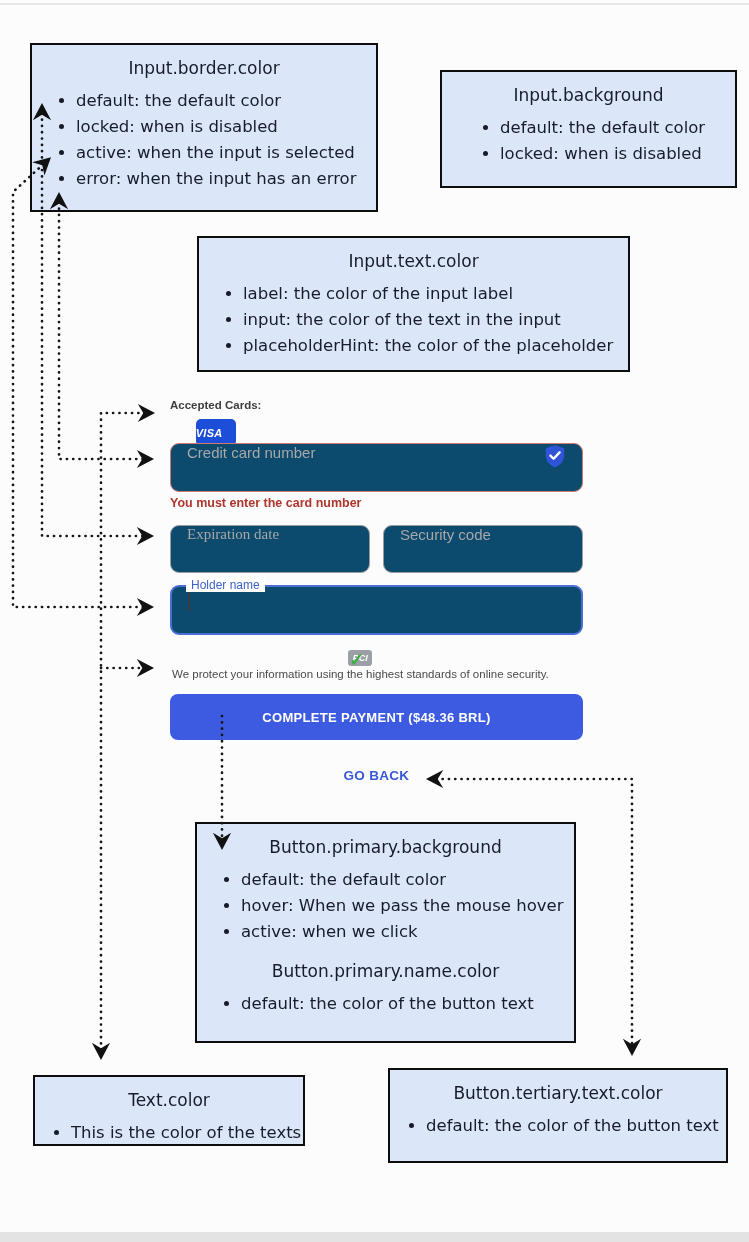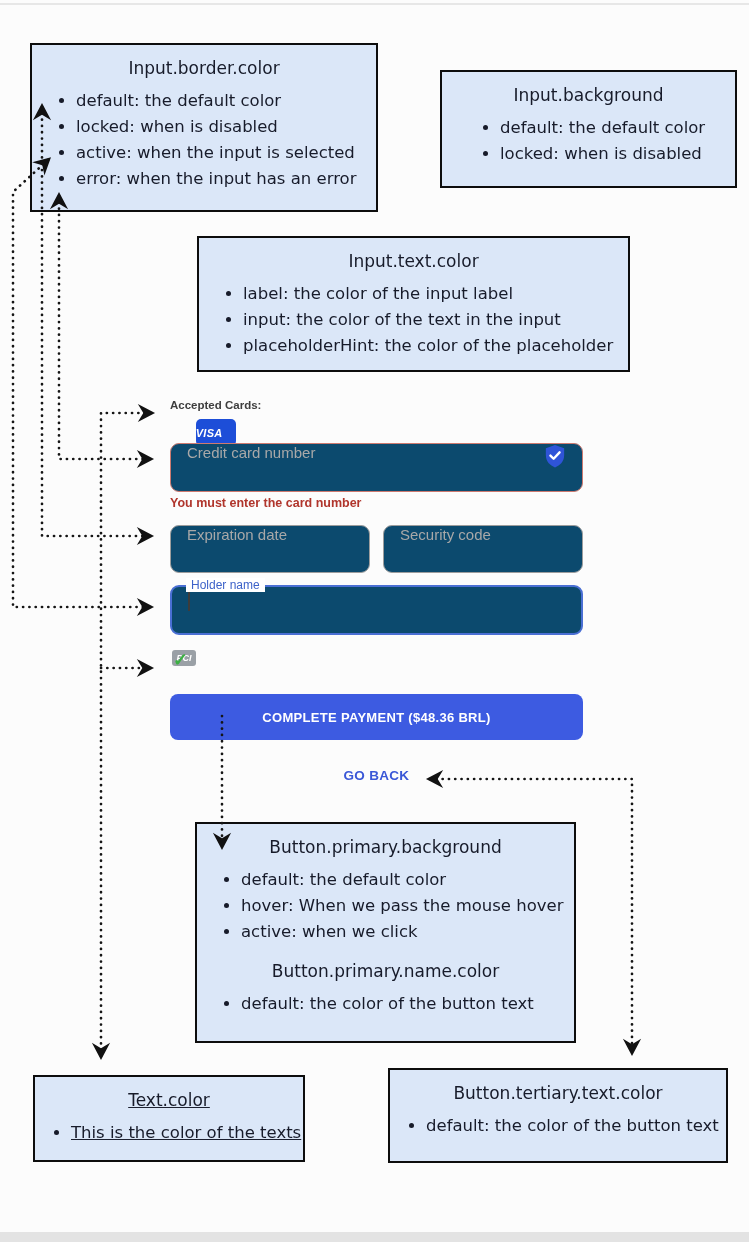--- a/index.html
+++ b/index.html
@@ -40,21 +40,21 @@
   .mc-badge .c2 { position:absolute; left:13px; top:2.5px; width:22px; height:22px; border-radius:50%; background:#f79e1b; opacity:.93; }
 
   .input-box {
     position:absolute; background:#0c4a6e; border-radius:9px;
     display:flex; align-items:flex-start; padding:0 16px;
     font-family:"Liberation Sans", sans-serif;
   }
   .placeholder { color:#a8a8a8; font-size:15px; }
   .card-input { left:170px; top:443px; width:413px; height:49px; border:1.5px solid #cd7a70; justify-content:space-between; }
   .error-text { left:170px; top:496px; font-size:12.5px; font-weight:bold; color:#b0352c; }
-  .exp-input { left:170px; top:525px; width:200px; height:48px; border:1.5px solid #9d9d9d; }
+  .exp-input { left:170px; top:525px; width:200px; height:48px; border:1.5px solid #9d9d9d;font-family:Liberation Serif, serif; }
   .sec-input { left:383px; top:525px; width:200px; height:48px; border:1.5px solid #9d9d9d; }
   .holder-input { left:170px; top:585px; width:413px; height:50px; border:2px solid #4a6fd4; }
   .holder-label {
     position:absolute; left:14px; top:-9px; background:#fff; padding:0 5px;
     font-size:12px; color:#3d62c9; font-family:"Liberation Sans", sans-serif;
   }
   .caret { width:2px; height:24px; background:#3c3c3c; }
 
   .pci-row { left:172px; top:650px; display:flex; align-items:center; }
   .pci-badge { position:relative; width:24px; height:18px; }
@@ -78,21 +78,21 @@
     font-family:"Liberation Sans", sans-serif; cursor:pointer;
   }
 
   .arrows { position:absolute; left:0; top:0; width:749px; height:1242px; pointer-events:none; }
 
   
   #box-border  { left:30px;  top:43px;   width:348px; height:169px; }
   #box-bg      { left:440px; top:70px;   width:297px; height:118px; }
   #box-text    { left:197px; top:236px;  width:433px; height:136px; }
   #box-primary { left:195px; top:822px;  width:381px; height:221px; }
-  #box-color   { left:33px;  top:1075px; width:272px; height:87px;text-decoration:underline;  }
+  #box-color   { left:33px;  top:1075px; width:272px; height:71px;  }
   #box-tert    { left:388px; top:1068px; width:340px; height:95px;  }
   #box-bg ul { padding-left:58px; }
   #box-color ul { padding-left:36px; }
   #box-tert ul { padding-left:36px; }
 </style>
 </head>
 <body>
 
 <div class="top-line"></div>
 <div class="bottom-band"></div>
@@ -156,20 +156,21 @@
 <div class="input-box holder-input">
   <span class="holder-label">Holder name</span>
   <span class="caret"></span>
 </div>
 
 <div class="form-el pci-row">
   <span class="pci-badge">
     <span class="plate">PCI</span>
     <span class="check">✓</span>
   </span>
+  <span class="pci-text">We protect your information using the highest standards of online security.</span>
 </div>
 
 <button class="pay-button">COMPLETE PAYMENT ($48.36 BRL)</button>
 <div class="go-back">GO BACK</div>
 
 <div class="callout" id="box-primary">
   <div class="title">Button.primary.background</div>
   <ul>
     <li>default: the default color</li>
     <li>hover: When we pass the mouse hover</li>

